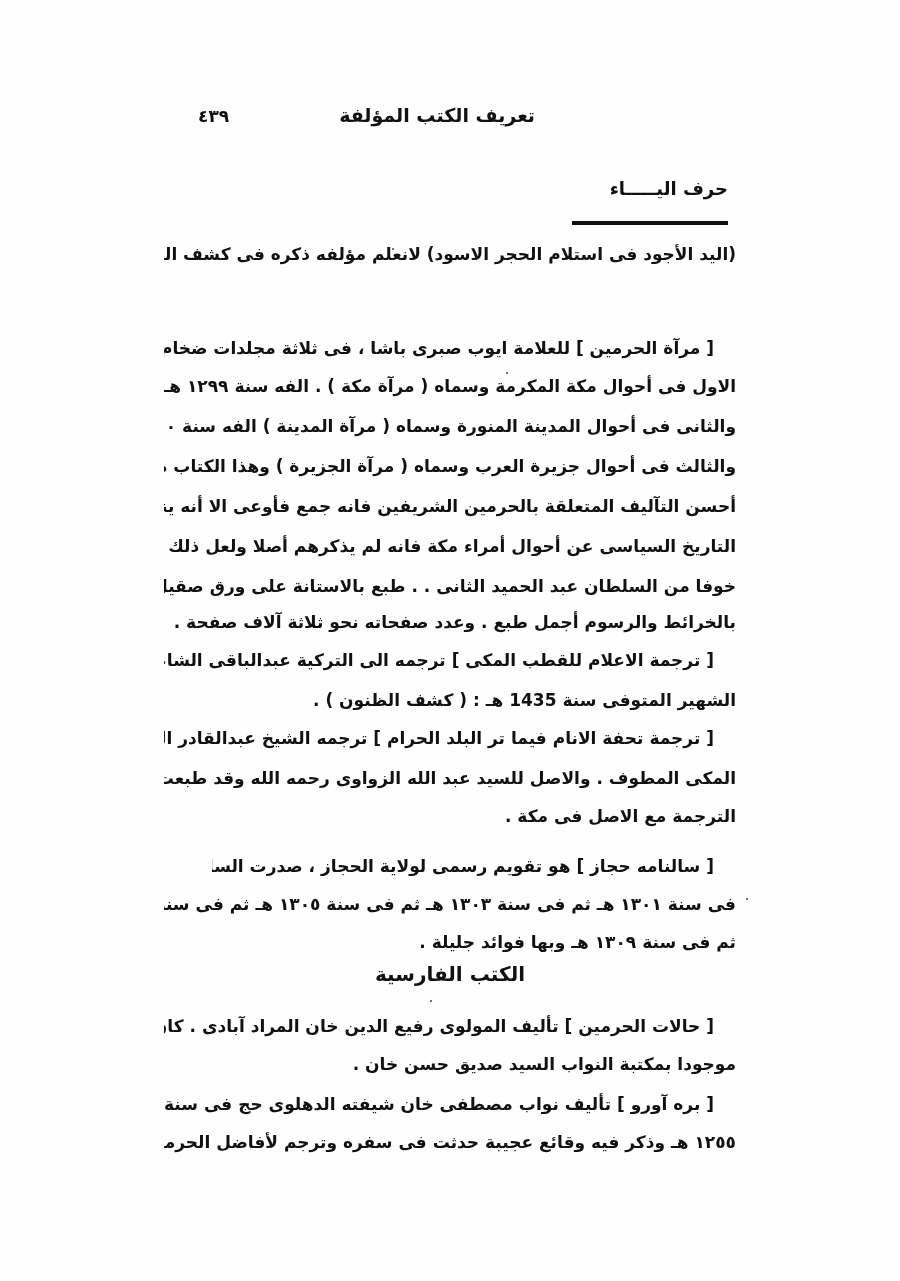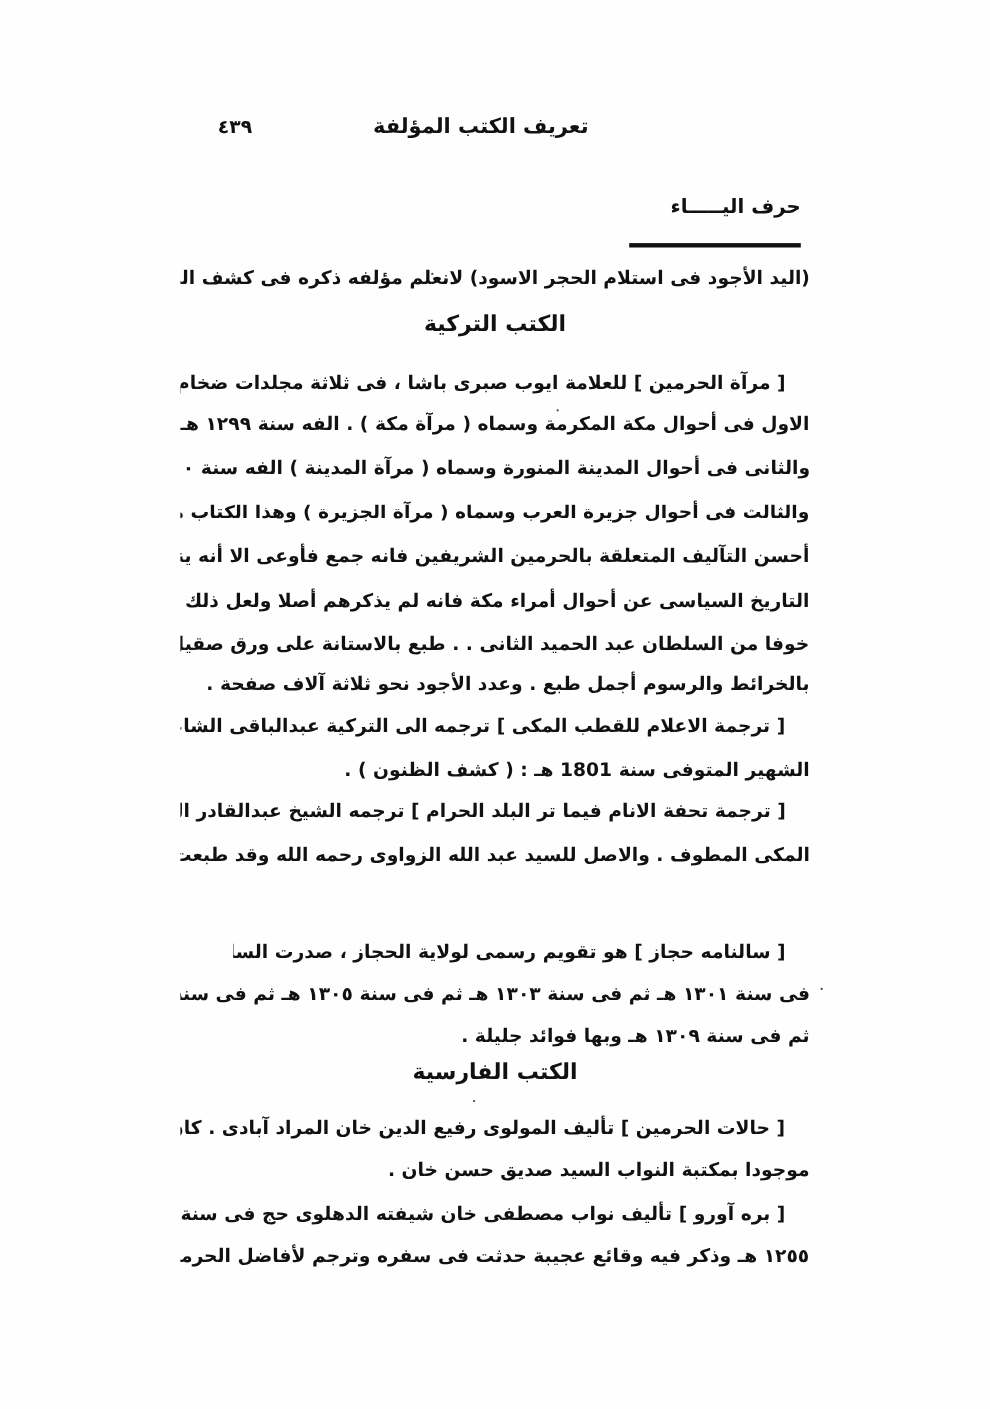--- a/index.html
+++ b/index.html
@@ -112,36 +112,36 @@
     <span class="page-number">٤٣٩</span>
   </div>
 
   <div class="letter-heading">حرف اليـــــاء</div>
   <div class="letter-rule"></div>
 
   <div class="text-block" style="top:0;height:1281px;">
 
     <div class="line" style="top:234px;">(اليد الأجود فى استلام الحجر الاسود) لانعلم مؤلفه ذكره فى كشف الظنون</div>
 
-    <div class="section-heading" style="top:282px;">الكتب التركية</div>
 
     <div class="line indent" style="top:328px;">[ مرآة الحرمين ] للعلامة ايوب صبرى باشا ، فى ثلاثة مجلدات ضخام .</div>
     <div class="line" style="top:366px;">الاول فى أحوال مكة المكرمة وسماه ( مرآة مكة ) . الفه سنة ١٢٩٩ هـ .</div>
     <div class="line" style="top:406px;">والثانى فى أحوال المدينة المنورة وسماه ( مرآة المدينة ) الفه سنة ١٣٠٠</div>
     <div class="line" style="top:446px;">والثالث فى أحوال جزيرة العرب وسماه ( مرآة الجزيرة ) وهذا الكتاب من</div>
     <div class="line" style="top:486px;">أحسن التآليف المتعلقة بالحرمين الشريفين فانه جمع فأوعى الا أنه ينقصه</div>
     <div class="line" style="top:526px;">التاريخ السياسى عن أحوال أمراء مكة فانه لم يذكرهم أصلا ولعل ذلك كان</div>
     <div class="line" style="top:566px;">خوفا من السلطان عبد الحميد الثانى . . طبع بالاستانة على ورق صقيل</div>
-    <div class="line last" style="top:602px;">بالخرائط والرسوم أجمل طبع . وعدد الأجود نحو ثلاثة آلاف صفحة .</div>
+    <div class="line last" style="top:602px;">بالخرائط والرسوم أجمل طبع . وعدد صفحاته نحو ثلاثة آلاف صفحة .</div>
 
     <div class="line indent" style="top:640px;">[ ترجمة الاعلام للقطب المكى ] ترجمه الى التركية عبدالباقى الشاعر التركى</div>
-    <div class="line last" style="top:680px;">الشهير المتوفى سنة 1801 هـ : ( كشف الظنون ) .</div>
+    <div class="line last" style="top:680px;">الشهير المتوفى سنة 1435 هـ : ( كشف الظنون ) .</div>
 
     <div class="line indent" style="top:718px;">[ ترجمة تحفة الانام فيما تر البلد الحرام ] ترجمه الشيخ عبدالقادر الكردى</div>
     <div class="line" style="top:758px;">المكى المطوف . والاصل للسيد عبد الله الزواوى رحمه الله وقد طبعت</div>
+    <div class="line last" style="top:796px;">الترجمة مع الاصل فى مكة .</div>
 
     <div class="line indent" style="top:846px;margin-left:48px;">[ سالنامه حجاز ] هو تقويم رسمى لولاية الحجاز ، صدرت السالنامه</div>
     <div class="line" style="top:884px;">فى سنة ١٣٠١ هـ ثم فى سنة ١٣٠٣ هـ ثم فى سنة ١٣٠٥ هـ ثم فى سنة ١٣٠٧ هـ</div>
     <div class="line last" style="top:922px;">ثم فى سنة ١٣٠٩ هـ وبها فوائد جليلة .</div>
 
     <div class="section-heading" style="top:962px;">الكتب الفارسية</div>
 
     <div class="line indent" style="top:1006px;">[ حالات الحرمين ] تأليف المولوى رفيع الدين خان المراد آبادى . كان</div>
     <div class="line last" style="top:1044px;">موجودا بمكتبة النواب السيد صديق حسن خان .</div>
 

